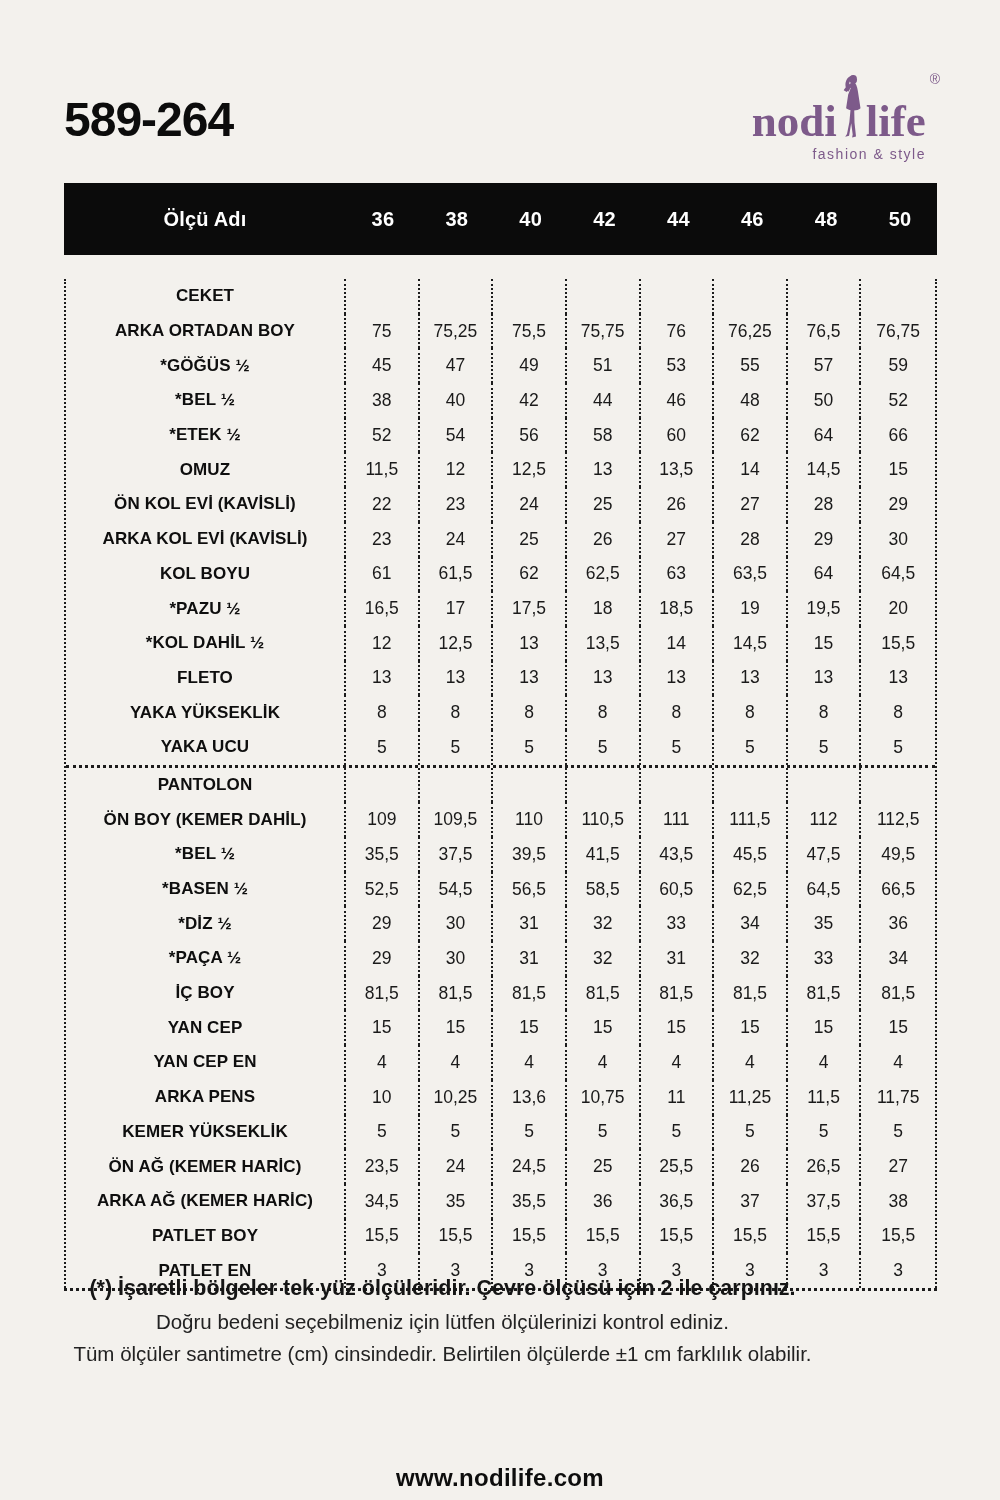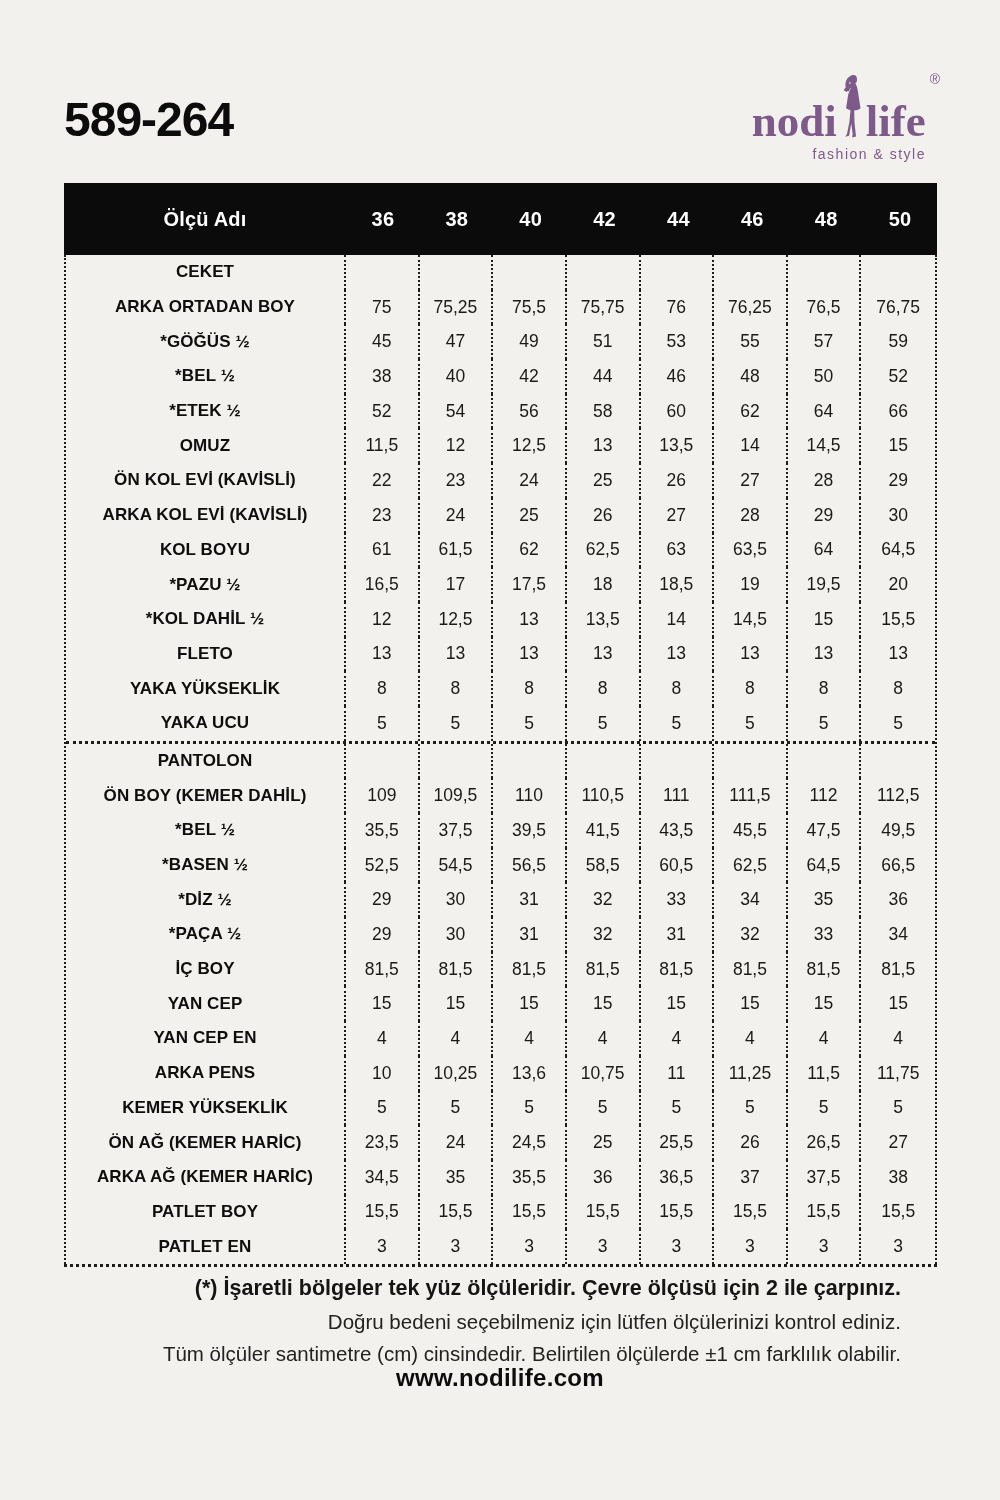--- a/index.html
+++ b/index.html
@@ -40,36 +40,37 @@
   .thead{
     display:grid;grid-template-columns:282px repeat(8,1fr);
     height:72px;background:#0b0b0b;color:#ffffff;align-items:center;
   }
   .thead .hcell{text-align:center;font-weight:700;font-size:20px;letter-spacing:.2px;}
   .tbody{
     border-left:2px dotted #1c1c1c;
     border-right:2px dotted #1c1c1c;
     border-bottom:3px dotted #1c1c1c;
     background:transparent;
+    margin-top:24px;
   }
   .section{display:block;}
   .section-divider{border-top:3px dotted #1c1c1c;}
   .trow{display:grid;grid-template-columns:280px repeat(8,1fr);height:34.7px;}
   .trow>.cell{
     display:flex;align-items:center;justify-content:center;height:100%;
   }
   .trow>.cell:not(:last-child){border-right:2px dotted #1c1c1c;}
   .label-cell{font-weight:700;font-size:17px;letter-spacing:.1px;color:#0e0e0e;text-align:center;}
   .value-cell{font-size:17.5px;color:#1a1a1a;}
   
-  .footer-notes{position:absolute;left:0;top:1276px;width:885px;text-align:right;color:#151515;padding-left:16px;}
+  .footer-notes{position:absolute;left:0;top:1276px;width:885px;text-align:center;color:#151515;}
   .note-bold{font-weight:700;font-size:21.5px;margin:0 0 9px 0;}
   .note{font-size:20.5px;margin:0 0 8px 0;font-weight:400;color:#222;}
   .website{
-    position:absolute;left:0;top:1364px;width:1000px;text-align:center;
+    position:absolute;left:0;top:1464px;width:1000px;text-align:center;
     font-weight:700;font-size:24px;color:#0d0d0d;letter-spacing:.3px;
   }
 </style>
 </head>
 <body>
 
 <div class="page">
 
   <div class="product-code">589-264</div>
 

